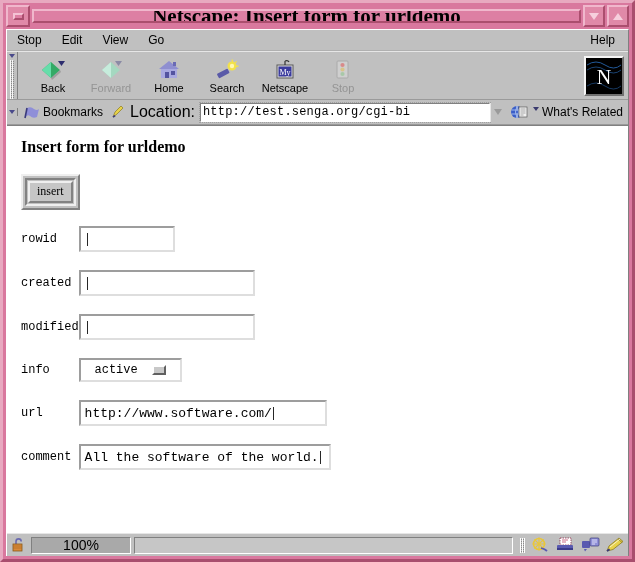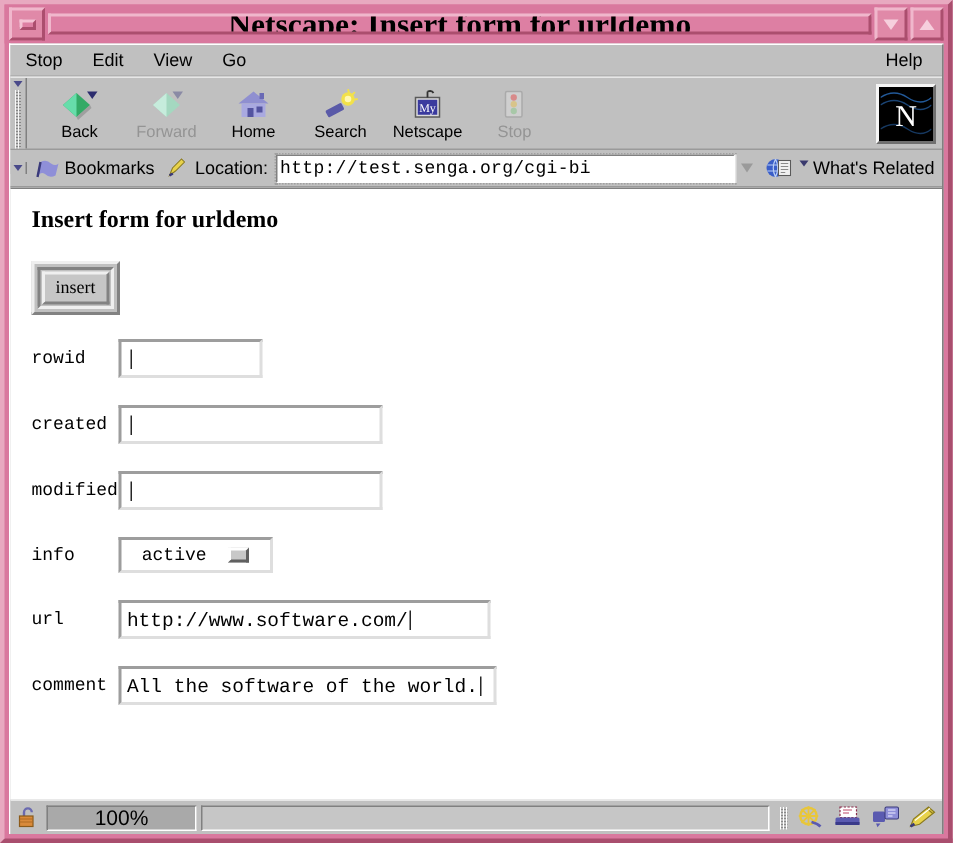--- a/index.html
+++ b/index.html
@@ -129,21 +129,21 @@
 
   
   .loc-toolbar{
     flex:0 0 24px;height:24px;
     border-bottom:1px solid #9a9a9a;
     align-items:center;
   }
   .loc-inner{flex:1;display:flex;align-items:center;padding:0 3px;gap:3px;height:24px;}
   .bm-item{display:flex;align-items:center;gap:3px;font-size:12px;color:#000;padding:0 2px;}
   .dropcap{width:0;height:0;border-left:3px solid transparent;border-right:3px solid transparent;border-top:4px solid #3a3a6e;margin-left:1px;margin-top:-6px;}
-  .loc-label{font-size:12px;color:#000;margin-left:2px;}
+  .loc-label{font-size:16px;color:#000;margin-left:2px;}
   .urlwrap{
     flex:1;display:flex;align-items:stretch;height:19px;position:relative;
   }
   .urlbox{
     flex:1;box-sizing:border-box;background:#fff;
     border-left:1px solid #808080;border-top:1px solid #808080;
     border-right:1px solid #fff;border-bottom:1px solid #fff;
     outline:1px dotted #a0a0a0;
     font-family:"Liberation Mono","DejaVu Sans Mono",monospace;
     font-size:12px;color:#000;

